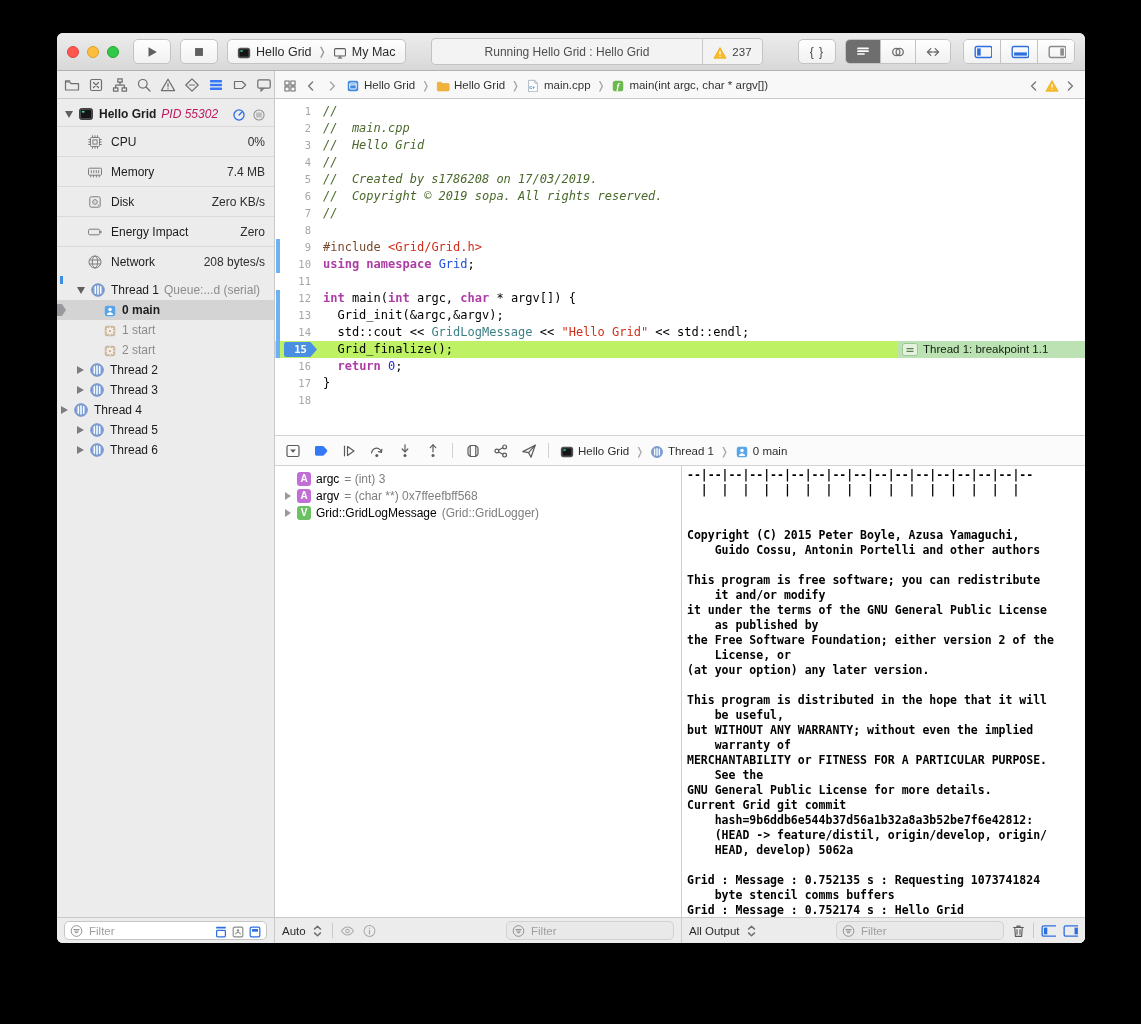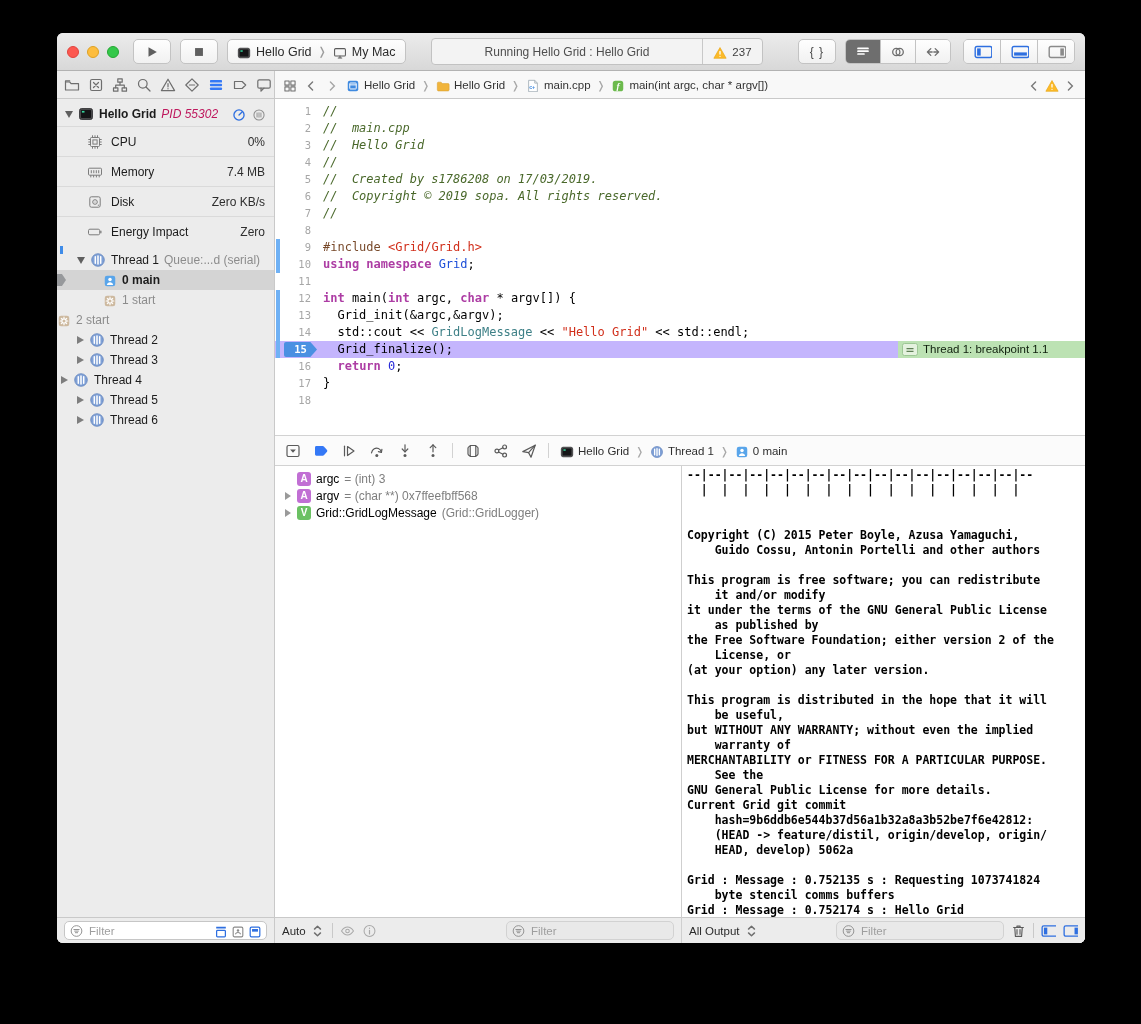--- a/index.html
+++ b/index.html
@@ -61,21 +61,21 @@
   .tri.down{border-top:7px solid #5F5F5F;border-left:4.5px solid transparent;border-right:4.5px solid transparent;}
   .sel-marker{position:absolute;left:0;top:4px;width:9px;height:12px;background:#97999C;clip-path:polygon(0 0,55% 0,100% 50%,55% 100%,0 100%);}
   .net-tick{position:absolute;left:3px;width:3px;height:8px;background:#3E8BE8;}
   .s-ico{width:16px;height:16px;display:inline-flex;flex:0 0 auto;}
   .s-ico14{width:14px;height:14px;display:inline-flex;flex:0 0 auto;}
 
   
   .main{flex:1;display:flex;flex-direction:column;background:#fff;min-width:0;}
   .editor{height:332px;flex:0 0 auto;overflow:hidden;background:#fff;font-family:"DejaVu Sans Mono","Liberation Mono",monospace;font-size:12px;padding-top:4px;position:relative;}
   .code-line{height:17px;line-height:17px;position:relative;padding-left:48px;white-space:pre;}
-  .code-line.bp-row{background:#c4b5fd;}
+  .code-line.bp-row{background:#bef264;}
   .gutter-num{position:absolute;left:0;top:0;width:36px;text-align:right;color:#A6A6A6;font-size:10.5px;}
   .change-bar{position:absolute;left:1px;top:0;width:4px;height:17px;background:#6FB1F5;}
   .bp-badge{position:absolute;left:9px;top:1px;width:33px;height:15px;background:#4A90E2;color:#fff;font-size:10.5px;font-weight:bold;text-align:center;line-height:15px;clip-path:polygon(0 0,80% 0,100% 50%,80% 100%,0 100%);border-radius:2px;}
   .bp-note{position:absolute;right:0;top:0;height:17px;width:187px;box-sizing:border-box;background:#BCE2B3;display:flex;align-items:center;gap:5px;padding:0 6px 0 4px;font-family:"Liberation Sans",sans-serif;font-size:11.5px;color:#0F1F0D;}
   .bp-note-icon{width:16px;height:13px;background:#E4F2DE;border:1px solid #9DC795;border-radius:2.5px;display:inline-flex;align-items:center;justify-content:center;box-sizing:border-box;}
   .tok-cmt{color:#49682A;font-style:italic;}
   .tok-pre{color:#78492A;}
   .tok-str{color:#D12F1B;}
   .tok-kw{color:#AD3DA4;font-weight:bold;}
   .tok-typ{color:#1d4ed8;}
@@ -429,20 +429,31 @@
           <div class="metric">
             <span class="s-ico">
               <svg width="16" height="16" viewBox="0 0 16 16">
                 <rect x="1.5" y="5.2" width="11.2" height="5.6" rx="1.4" stroke="#7C7C7C" stroke-width="1" fill="none"></rect>
                 <path d="M13.2 6.8v2.4h1.3V6.8z" fill="#7C7C7C"></path>
               </svg>
             </span>
             <span class="lbl">Energy Impact</span>
             <span class="val">Zero</span>
           </div>
+          <div class="metric">
+            <span class="s-ico">
+              <svg width="16" height="16" viewBox="0 0 16 16">
+                <circle cx="8" cy="8" r="6" stroke="#7C7C7C" stroke-width="1" fill="none"></circle>
+                <ellipse cx="8" cy="8" rx="2.7" ry="6" stroke="#7C7C7C" stroke-width="1" fill="none"></ellipse>
+                <path d="M2.3 6h11.4M2.3 10h11.4" stroke="#7C7C7C" stroke-width="1" fill="none"></path>
+              </svg>
+            </span>
+            <span class="lbl">Network</span>
+            <span class="val">208 bytes/s</span>
+          </div>
           <div class="net-tick"></div>
           <div class="threads">
             <div class="trow" style="padding-left: 20px;">
               <span class="tri down"></span>
               <span class="s-ico">
                 <svg width="16" height="16" viewBox="0 0 16 16">
                   <circle cx="8" cy="8" r="6.3" fill="#7FA0D6" stroke="#6587BE" stroke-width="0.8"></circle>
                   <g stroke="#fff" stroke-width="1.5" stroke-linecap="round">
                     <path d="M5.3 4.8v6.4M8 4.1v7.8M10.7 4.8v6.4"></path>
                   </g>
@@ -467,21 +478,21 @@
                 <svg width="16" height="16" viewBox="0 0 16 16">
                   <rect x="2" y="2" width="12" height="12" rx="2.6" fill="#CDB99F"></rect>
                   <circle cx="8" cy="8" r="2.4" fill="none" stroke="#fff" stroke-width="1.3"></circle>
                   <g stroke="#fff" stroke-width="1.3" stroke-linecap="round">
                     <path d="M8 3.6v1.3M8 11.1v1.3M3.6 8h1.3M11.1 8h1.3M4.9 4.9l.9.9M10.2 10.2l.9.9M11.1 4.9l-.9.9M5.8 10.2l-.9.9"></path>
                   </g>
                 </svg>
               </span>
               <span>1 start</span>
             </div>
-            <div class="trow dim" style="">
+            <div class="trow dim" style="padding-left: 46px;">
               <span class="s-ico14">
                 <svg width="16" height="16" viewBox="0 0 16 16">
                   <rect x="2" y="2" width="12" height="12" rx="2.6" fill="#CDB99F"></rect>
                   <circle cx="8" cy="8" r="2.4" fill="none" stroke="#fff" stroke-width="1.3"></circle>
                   <g stroke="#fff" stroke-width="1.3" stroke-linecap="round">
                     <path d="M8 3.6v1.3M8 11.1v1.3M3.6 8h1.3M11.1 8h1.3M4.9 4.9l.9.9M10.2 10.2l.9.9M11.1 4.9l-.9.9M5.8 10.2l-.9.9"></path>
                   </g>
                 </svg>
               </span>
               <span>2 start</span>

